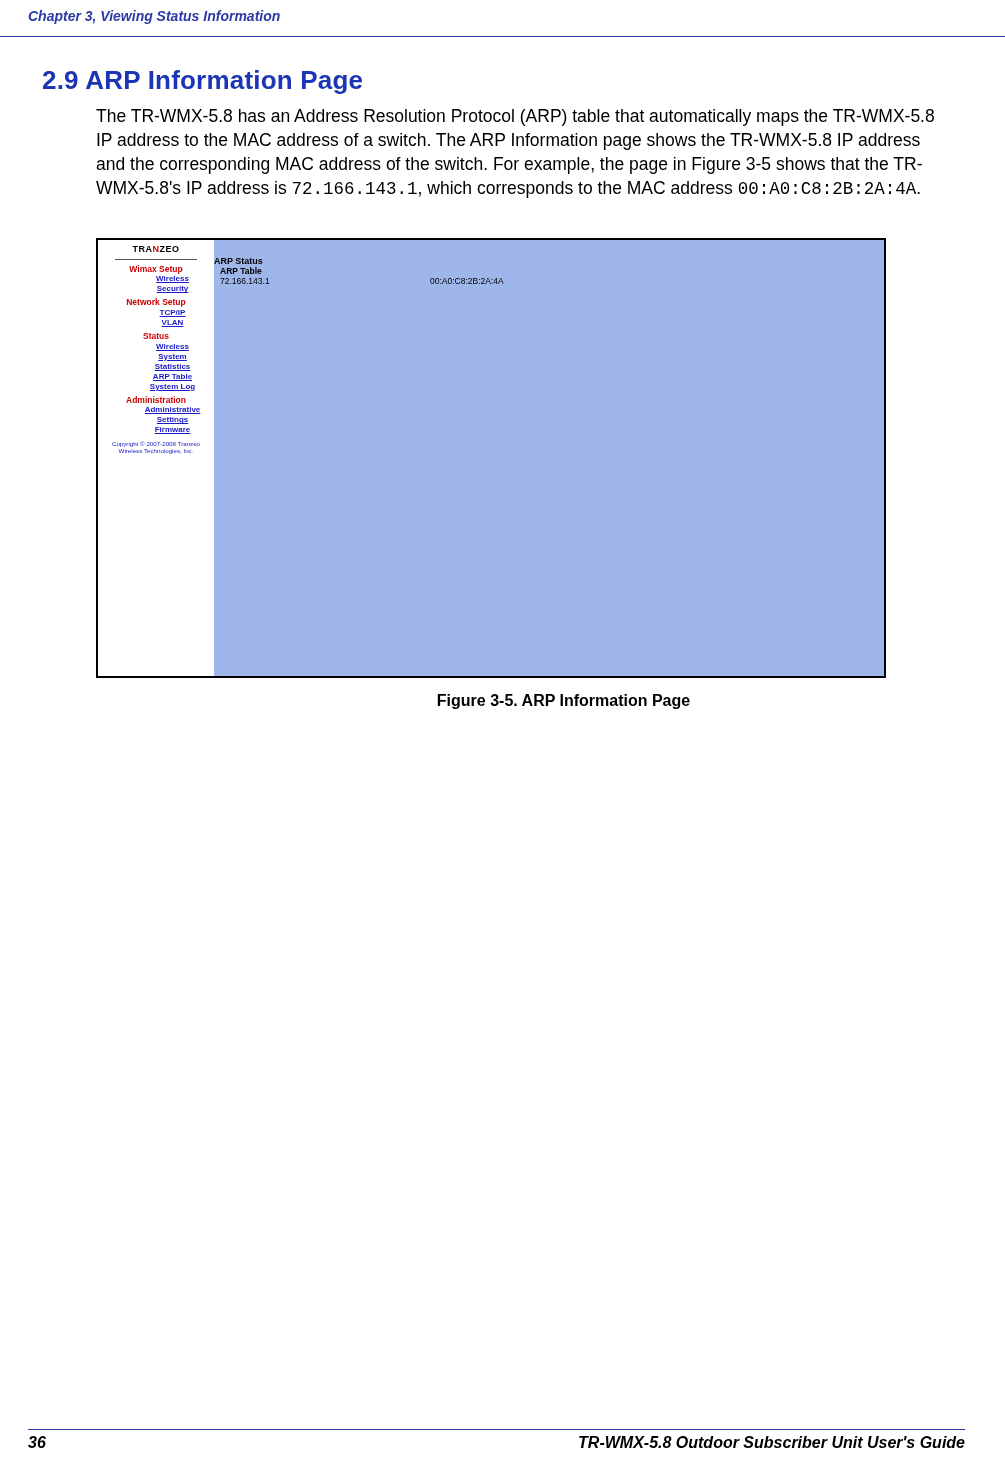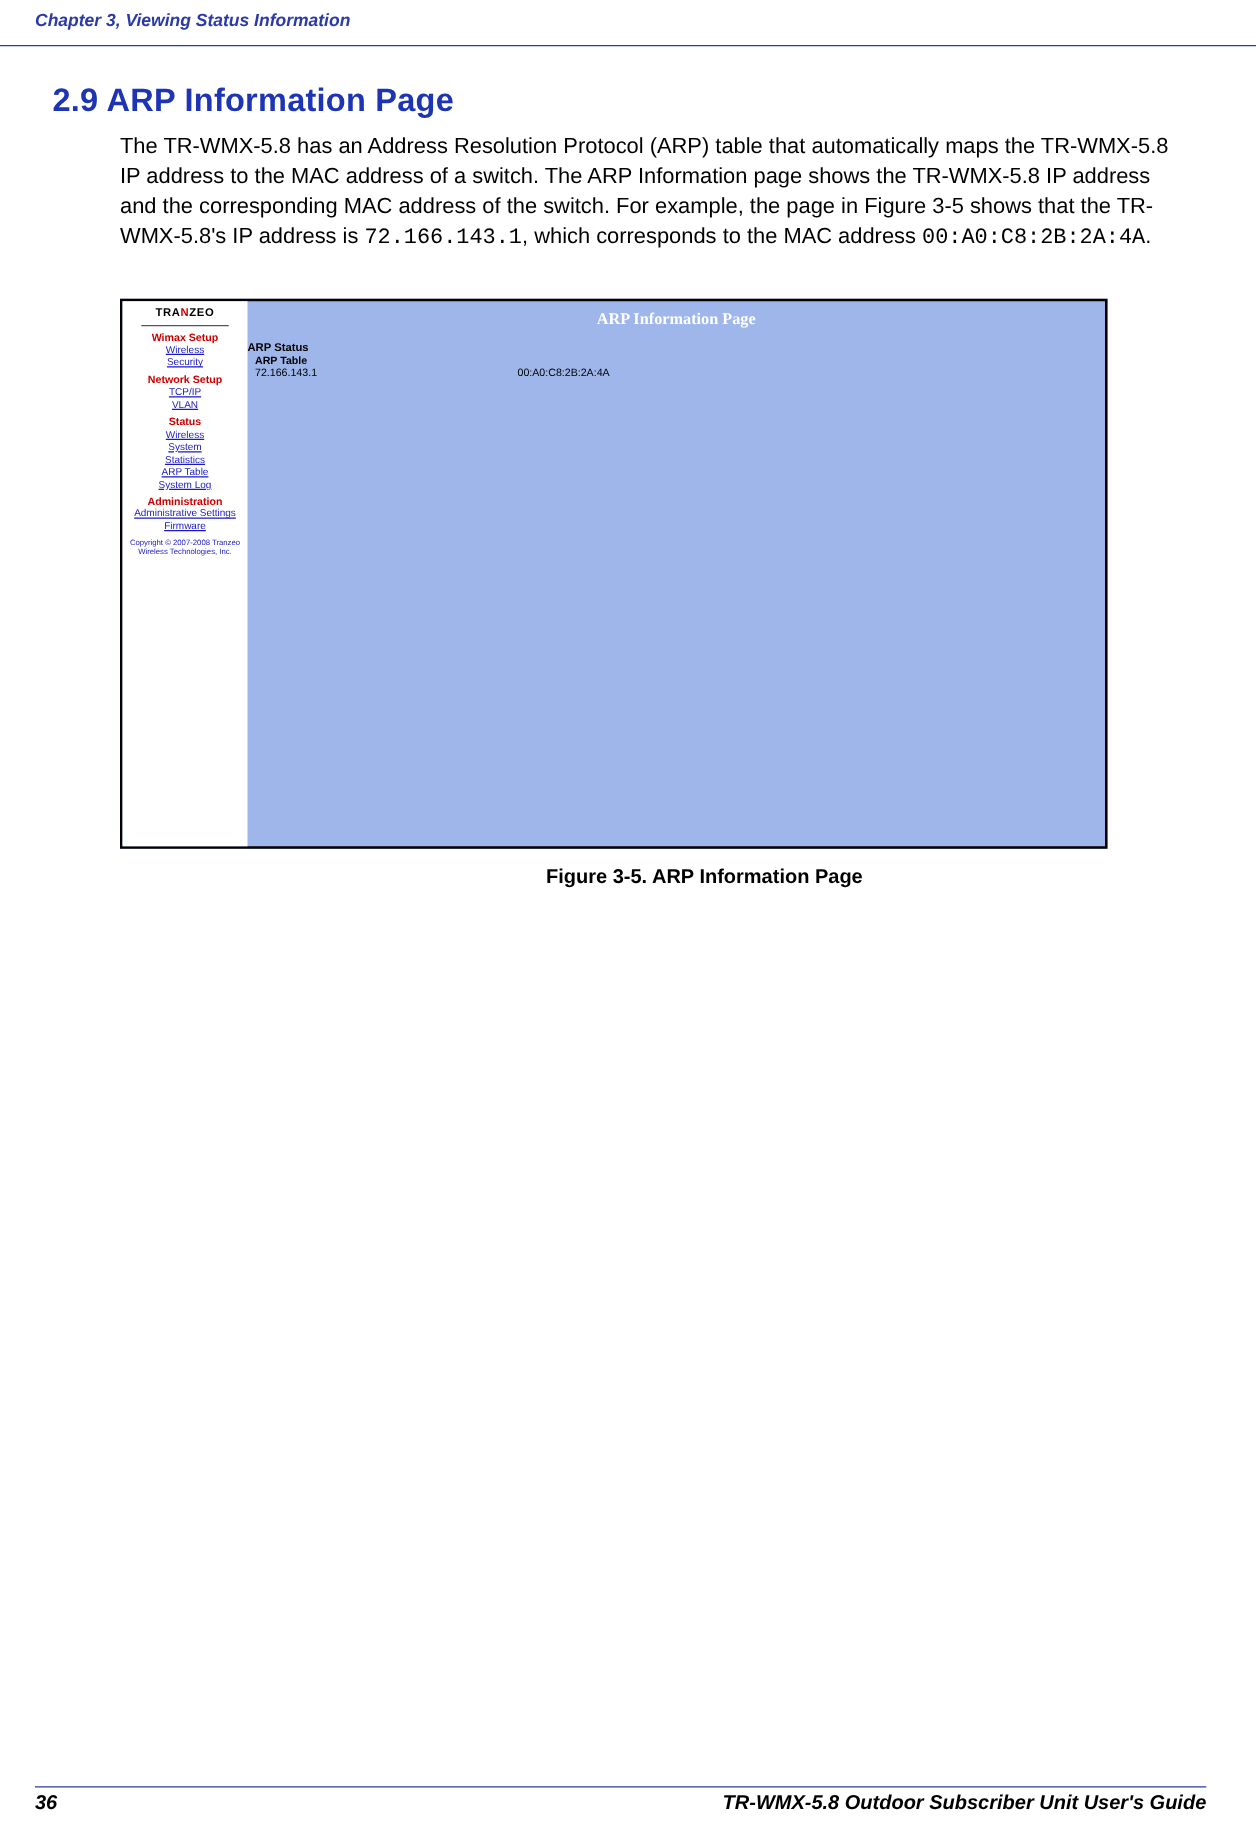--- a/index.html
+++ b/index.html
@@ -36,37 +36,37 @@
     .figure-wrap {
       margin: 36px 80px 10px 96px;
       border: 2px solid #000;
       width: 790px;
       height: 440px;
       background: #9fb6ea;
       position: relative;
       display: flex;
     }
     .fig-sidebar {
-      width: 100px;
+      width: 116px;
       background: #fff;
       font-size: 8px;
       text-align: center;
       padding-top: 4px;
       line-height: 1.25;
     }
     .logo {
       font-weight: bold;
       font-size: 9px;
       letter-spacing: 0.5px;
       padding-bottom: 2px;
     }
     .logo .red { color: #c00; }
     .logo-rule { width: 70%; margin: 2px auto 4px auto; border-top: 1px solid #555; }
     .nav-head { color: #c00; font-weight: bold; margin-top: 3px; font-size: 8.5px; }
-    .nav-link { color: #1a1ac8; text-decoration: underline; font-weight: normal; font-size: 8px; display: block; }
+    .nav-link { color: #1a1ac8; text-decoration: underline; font-weight: bold; font-size: 8px; display: block; padding-left: 33px; }
     .copyright { color: #1a1ac8; font-size: 6.2px; margin-top: 6px; padding: 0 2px; line-height: 1.1; }
     .fig-main { flex: 1; position: relative; padding: 6px 0 0 0; }
     .fig-title { color: #fff; font-family: Georgia, 'Times New Roman', serif; font-weight: bold; text-align: center; font-size: 13px; }
     .arp-status { color: #000; font-weight: bold; font-size: 9px; padding: 10px 0 0 0; }
     .arp-table-lbl { color: #000; font-weight: bold; font-size: 8.5px; padding: 0 0 0 6px; }
     .arp-row { display: flex; font-size: 8.5px; color: #000; padding-left: 6px; }
     .arp-ip { width: 210px; }
     .figure-caption {
       font-weight: bold;
       font-size: 16px;
@@ -117,21 +117,20 @@
     <a href="#" class="nav-link">System</a>
     <a href="#" class="nav-link">Statistics</a>
     <a href="#" class="nav-link">ARP Table</a>
     <a href="#" class="nav-link">System Log</a>
     <div class="nav-head">Administration</div>
     <a href="#" class="nav-link">Administrative Settings</a>
     <a href="#" class="nav-link">Firmware</a>
     <div class="copyright">Copyright © 2007-2008 Tranzeo Wireless Technologies, Inc.</div>
   </div>
   <div class="fig-main">
-    <div class="fig-title">ARP Information Page</div>
     <div class="arp-status">ARP Status</div>
     <div class="arp-table-lbl">ARP Table</div>
     <div class="arp-row">
       <span class="arp-ip">72.166.143.1</span>
       <span>00:A0:C8:2B:2A:4A</span>
     </div>
   </div>
 </div>
 
 <div class="figure-caption">Figure 3-5. ARP Information Page</div>

